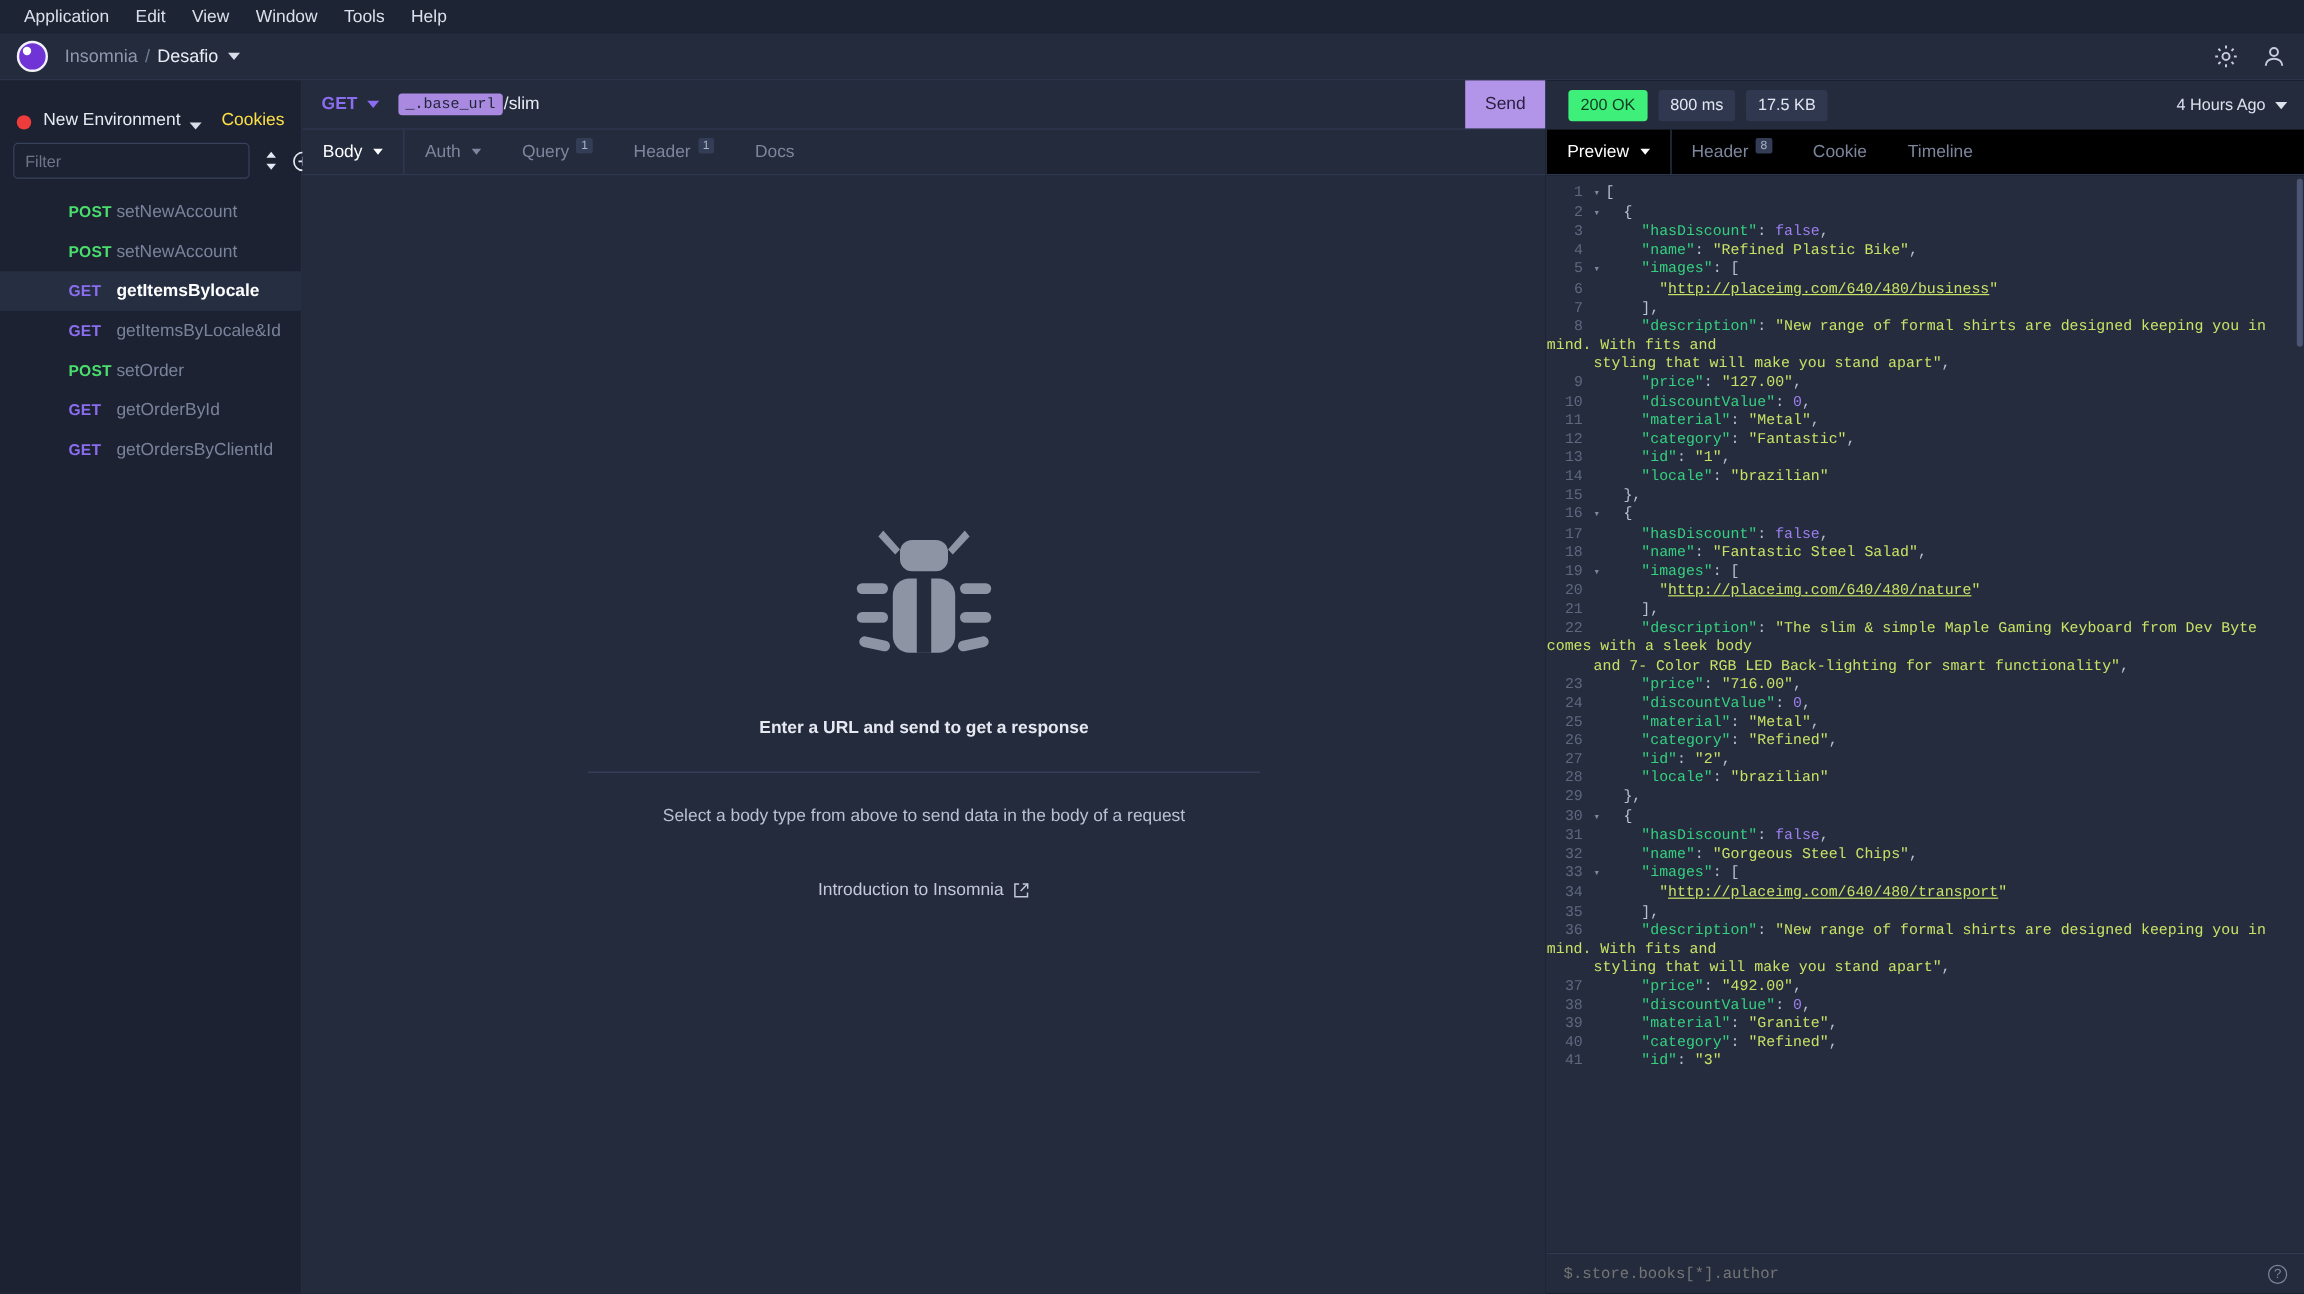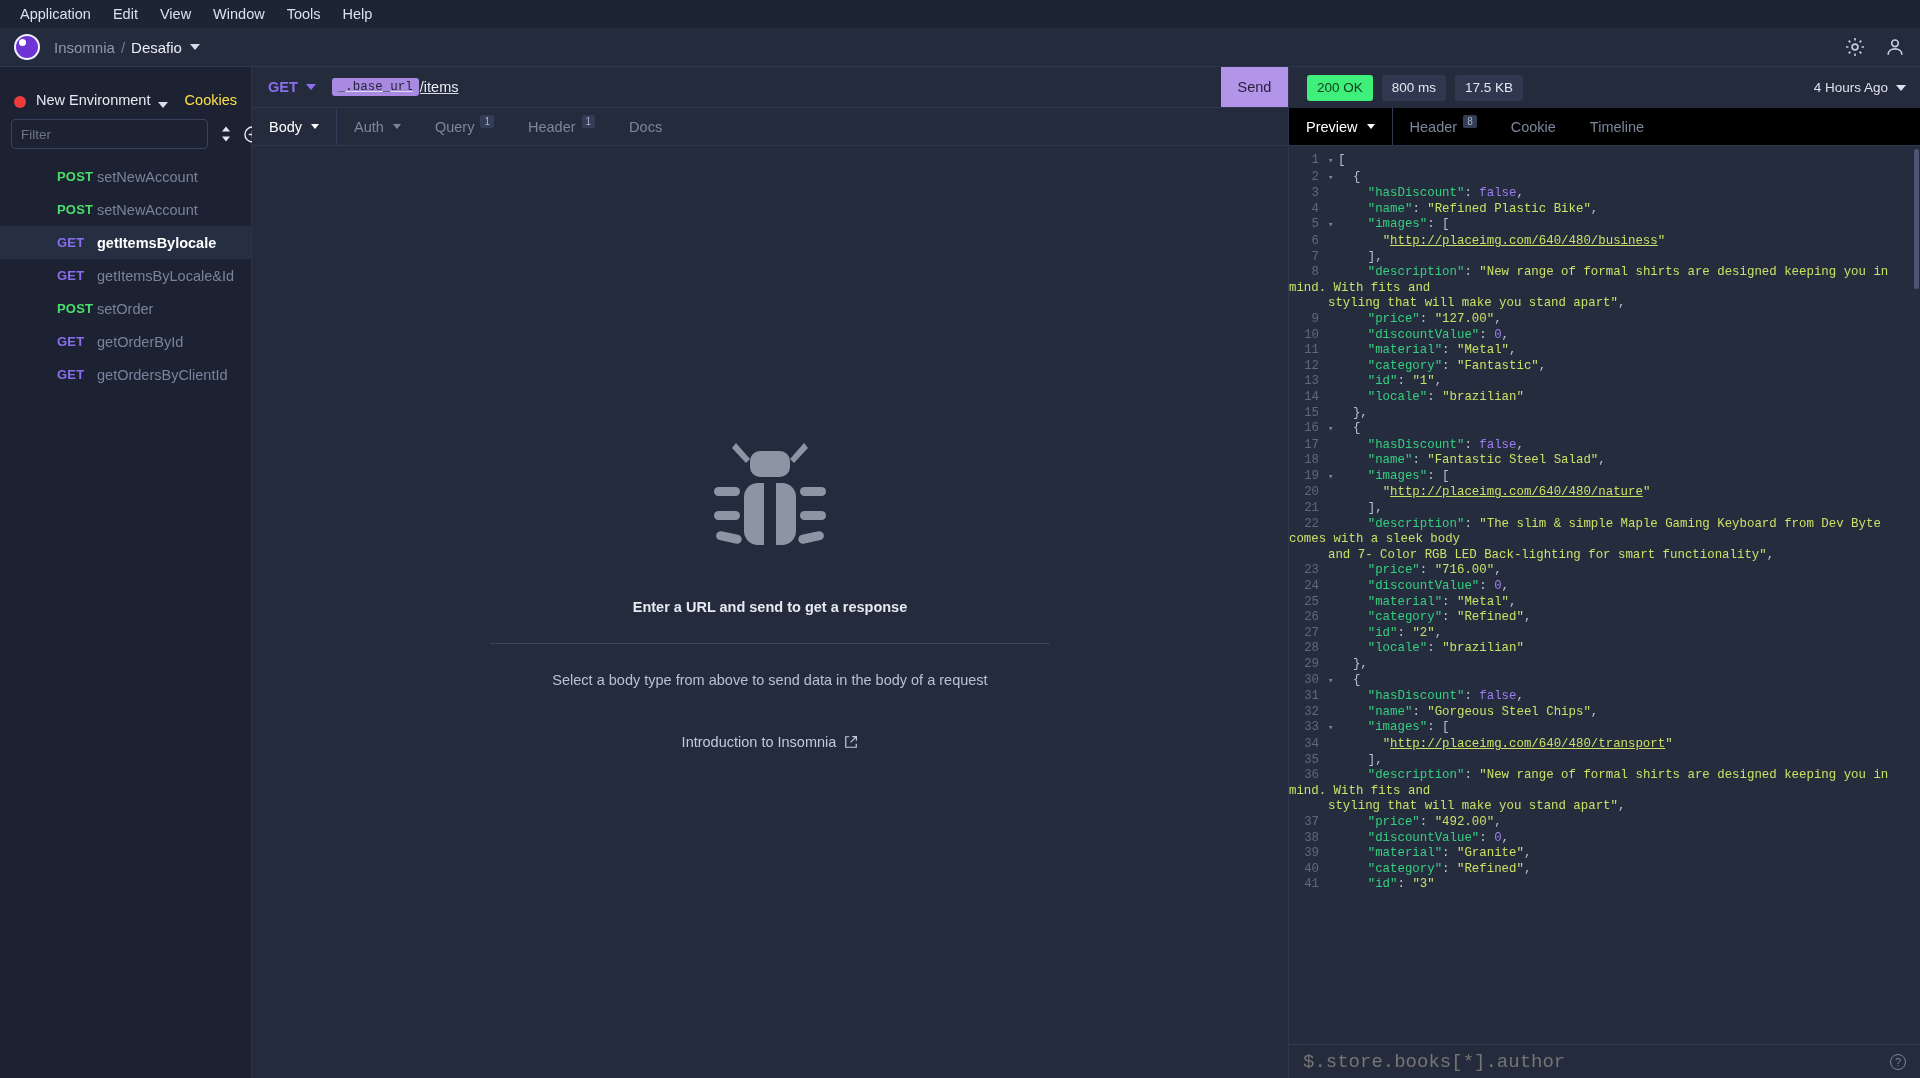--- a/index.html
+++ b/index.html
@@ -119,21 +119,20 @@
     height: 41px; display: flex; align-items: stretch; flex: none;
     border-bottom: 1px solid #2e3750;
   }
   .method-sel {
     display: flex; align-items: center; padding: 0 14px 0 16px;
     color: #8b6ef0; font-size: 14.5px; font-weight: bold;
   }
   .url-field {
     flex: 1; display: flex; align-items: center; gap: 1px; font-size: 14.5px;
     padding-left: 2px;
-    text-decoration: underline;
   }
   .url-tag {
     background: #a98ae0; color: #20263a; border-radius: 3px;
     padding: 2px 6px; font-family: "Liberation Mono", monospace; font-size: 12.5px;
   }
   .url-path { color: #e9ecf4; font-size: 14.5px; }
   .send-btn {
     width: 67px; background: #b294e8; color: #2a2140; font-size: 14.5px;
     display: flex; align-items: center; justify-content: center; flex: none;
   }
@@ -208,21 +207,21 @@
   .cont { display: inline-block; margin-left: 39px; }
   .scrollbar {
     position: absolute; right: 1px; top: 3px; width: 5px; height: 140px;
     background: #4c5574; border-radius: 3px;
   }
   .resp-footer {
     height: 34px; flex: none; display: flex; align-items: center;
     padding: 0 14px; border-top: 1px solid #333c56; background: #242b3d;
   }
   .jsonpath {
-    flex: 1; font-family: "Liberation Mono", monospace; font-size: 19px; color: #7b real; color: #7c859c;
+    flex: 1; font-family: "Liberation Mono", monospace; font-size: 13px; color: #7b real; color: #7c859c;
   }
   .help-circle {
     width: 16px; height: 16px; border-radius: 50%; border: 1px solid #7c859c;
     color: #7c859c; font-size: 11px; display: flex; align-items: center; justify-content: center;
   }
 </style>
 </head>
 <body>
 
 <div class="app">
@@ -319,21 +318,21 @@
     </div>
 
     <div class="center">
       <div class="urlbar">
         <div class="method-sel">
           <span>GET</span>
           <span class="caret"></span>
         </div>
         <div class="url-field">
           <span class="url-tag">_.base_url</span>
-          <span class="url-path">/items</span>
+          <span class="url-path">/slim</span>
         </div>
         <div class="send-btn">Send</div>
       </div>
 
       <div class="tabs">
         <div class="tab active first">
           <span>Body</span>
           <span class="caret"></span>
         </div>
         <div class="tab">

